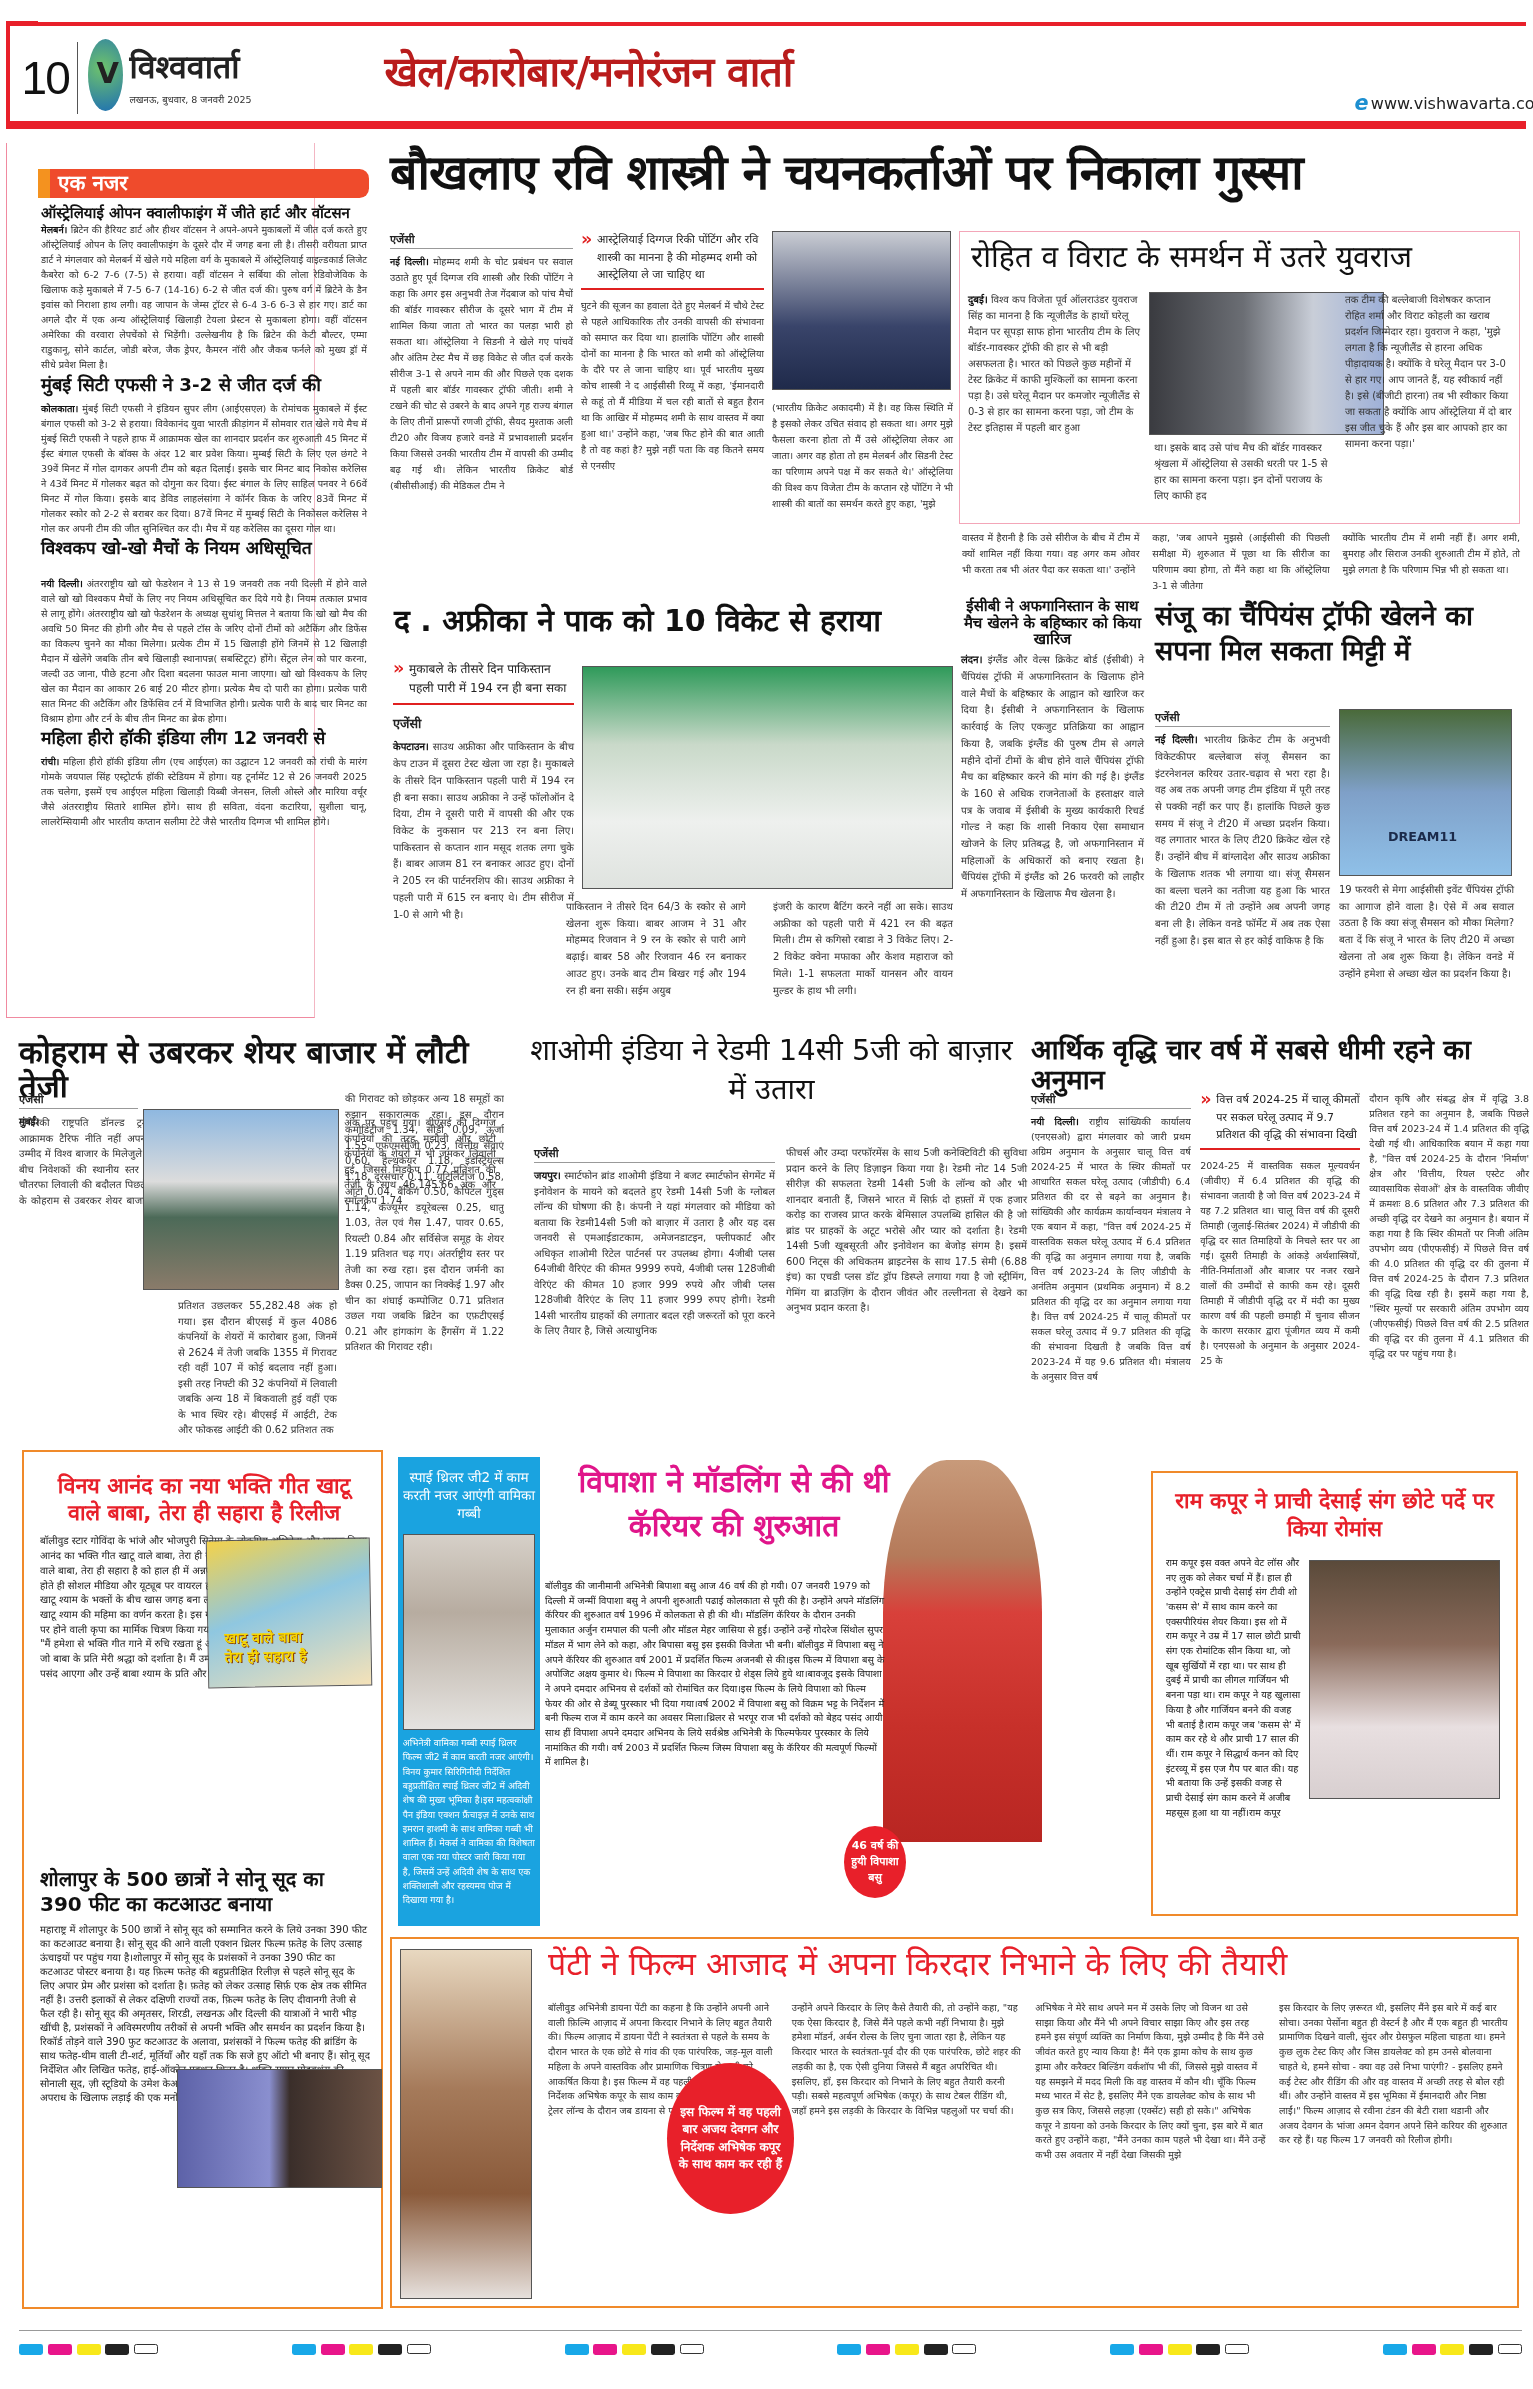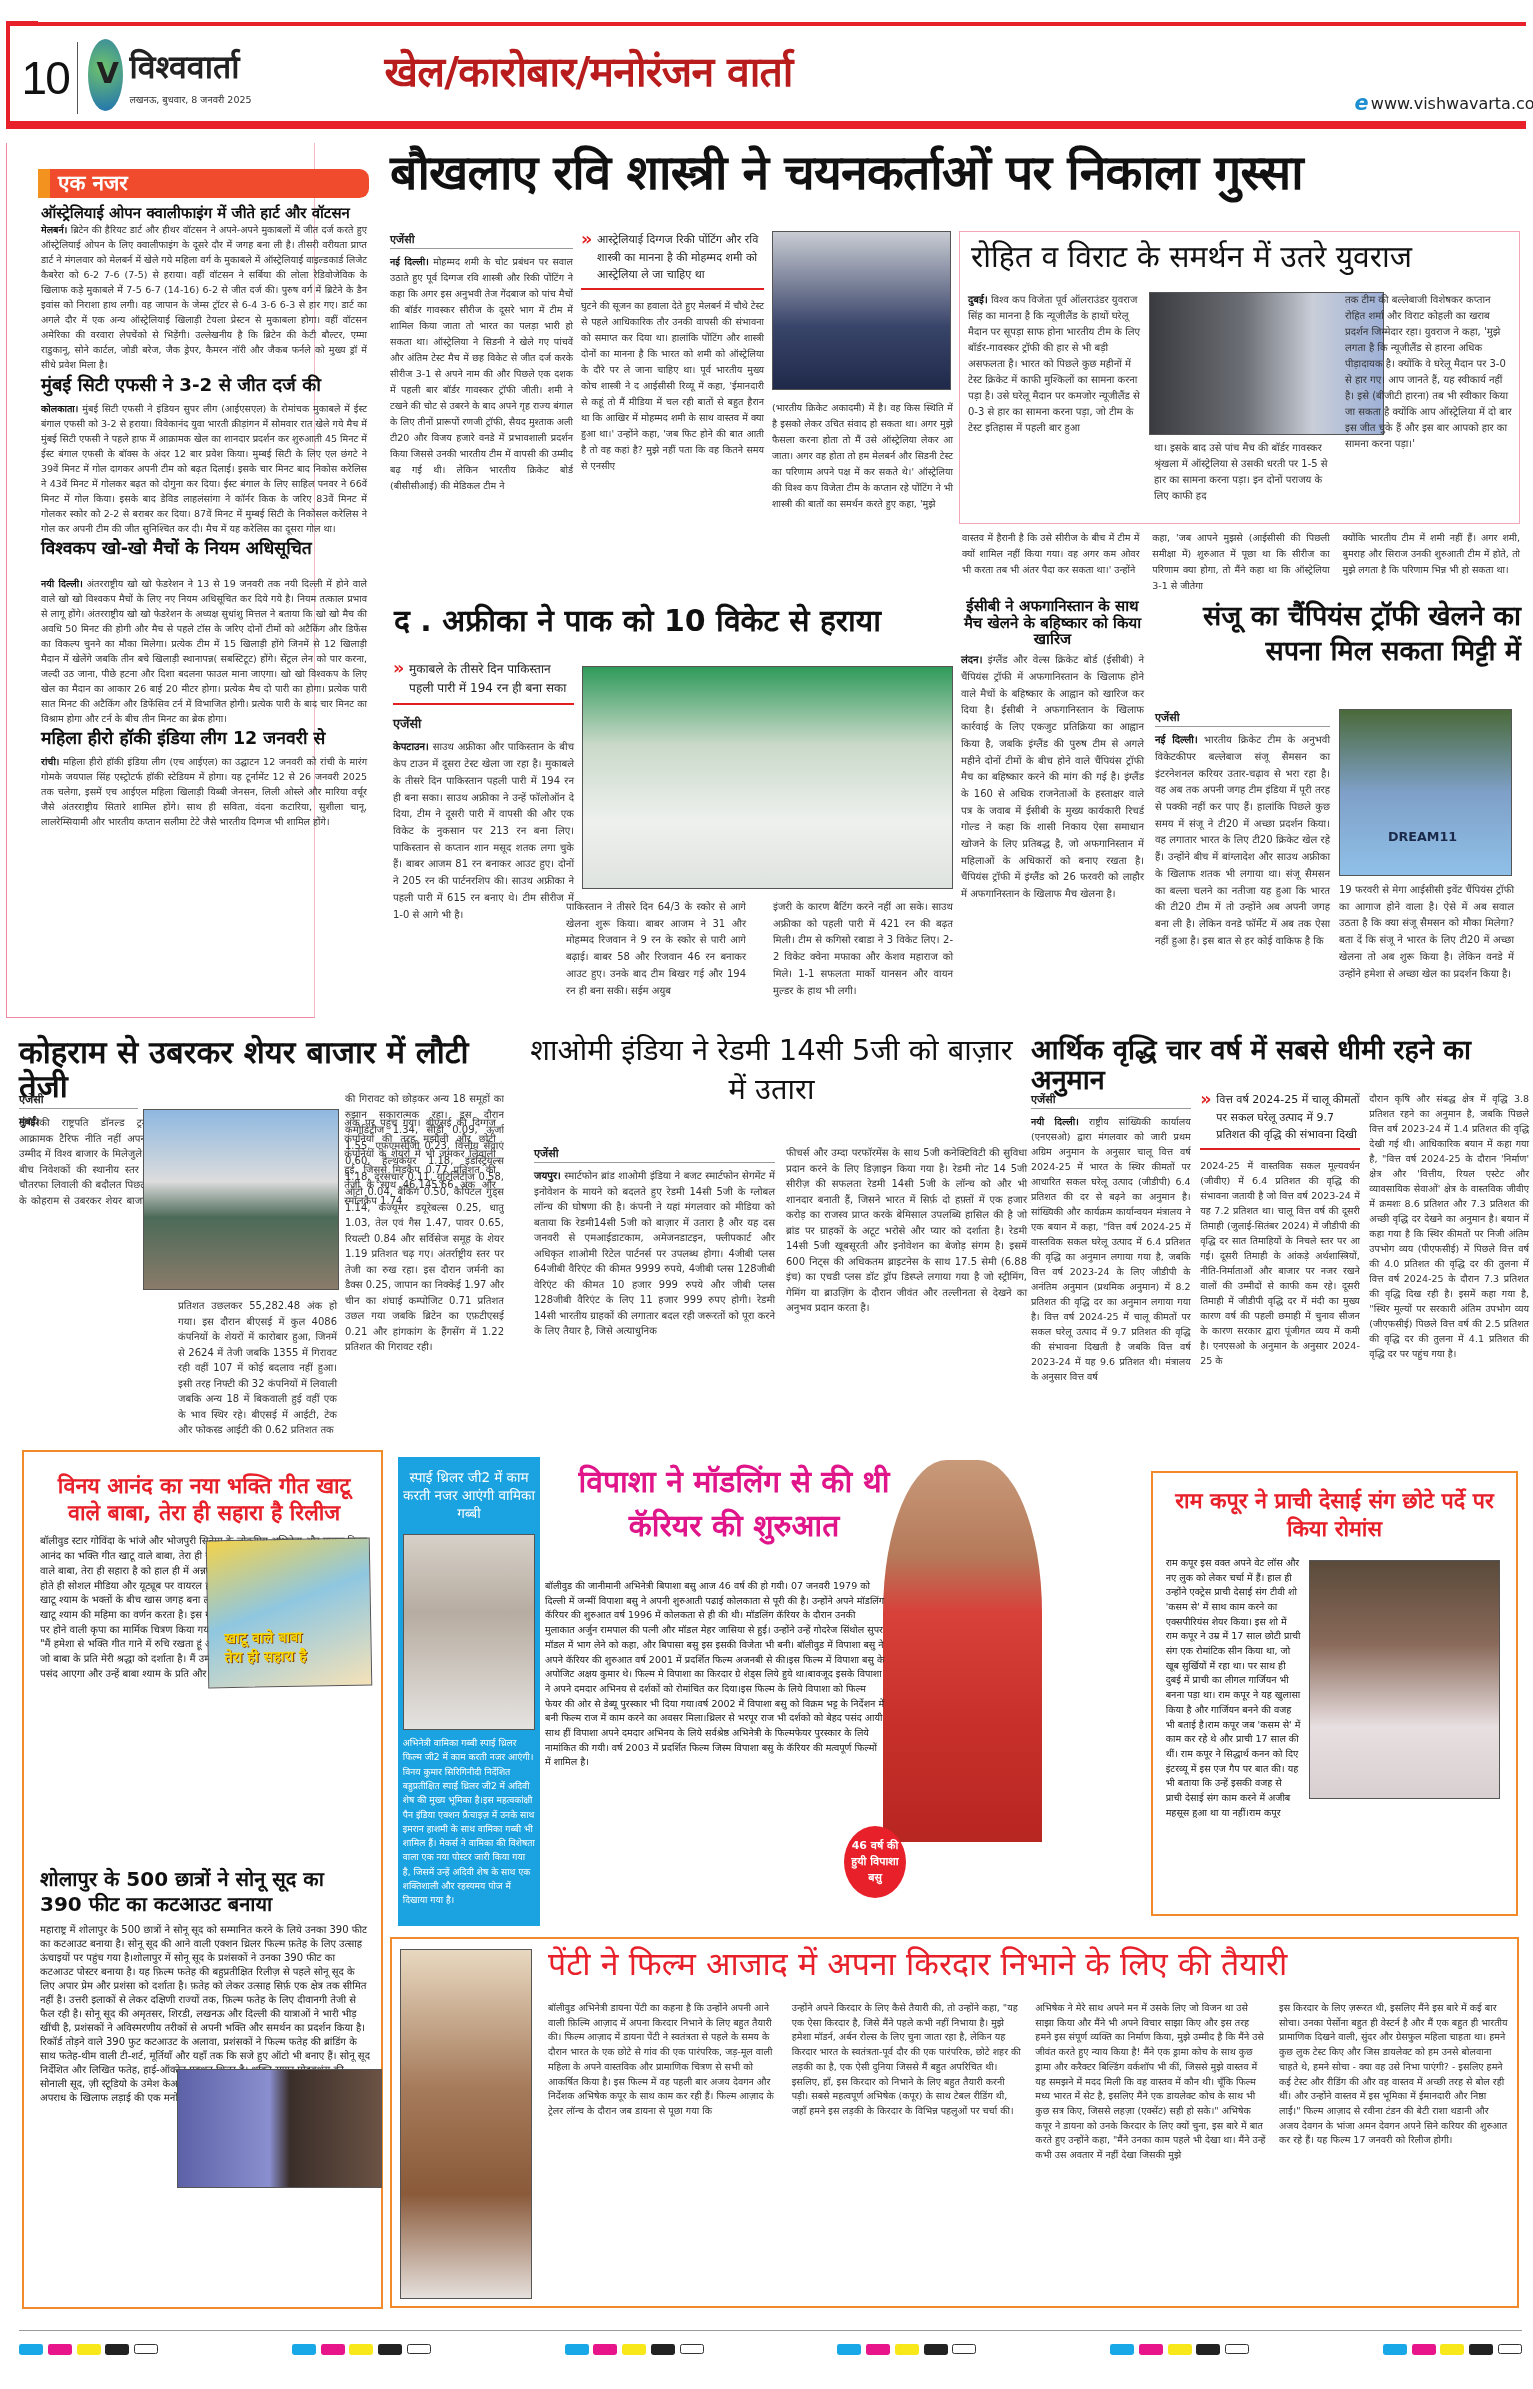--- a/index.html
+++ b/index.html
@@ -103,21 +103,21 @@
   <div class="abs photo" style="left:189px;top:6.4px;width:371px;height:223px;background:linear-gradient(180deg,#2f9a5a 0%,#c9d9c9 35%,#eef0ee 70%,#dfe3df 100%)"></div>
   <div class="abs body-txt" style="left:173px;top:239px;width:180px;font-size:10px;line-height:16.7px">पाकिस्तान ने तीसरे दिन 64/3 के स्कोर से आगे खेलना शुरू किया। बाबर आजम ने 31 और मोहम्मद रिजवान ने 9 रन के स्कोर से पारी आगे बढ़ाई। बाबर 58 और रिजवान 46 रन बनाकर आउट हुए। उनके बाद टीम बिखर गई और 194 रन ही बना सकी। सईम अयुब</div>
   <div class="abs body-txt" style="left:380px;top:239px;width:180px;font-size:10px;line-height:16.7px">इंजरी के कारण बैटिंग करने नहीं आ सके। साउथ अफ्रीका को पहली पारी में 421 रन की बढ़त मिली। टीम से कगिसो रबाडा ने 3 विकेट लिए। 2-2 विकेट क्वेना मफाका और केशव महाराज को मिले। 1-1 सफलता मार्को यानसन और वायन मुल्डर के हाथ भी लगी।</div>
 </div>
 
 <div class="abs" style="left:961px;top:598px;width:183px">
   <div class="hl" style="font-size:15px;text-align:center;margin-bottom:4.8px">ईसीबी ने अफगानिस्तान के साथ मैच खेलने के बहिष्कार को किया खारिज</div>
   <div class="body-txt" style="font-size:10px;line-height:16.7px"><span class="pin">लंदन।</span> <span>इंग्लैंड और वेल्स क्रिकेट बोर्ड (ईसीबी) ने चैंपियंस ट्रॉफी में अफगानिस्तान के खिलाफ होने वाले मैचों के बहिष्कार के आह्वान को खारिज कर दिया है। ईसीबी ने अफगानिस्तान के खिलाफ कार्रवाई के लिए एकजुट प्रतिक्रिया का आह्वान किया है, जबकि इंग्लैंड की पुरुष टीम से अगले महीने दोनों टीमों के बीच होने वाले चैंपियंस ट्रॉफी मैच का बहिष्कार करने की मांग की गई है। इंग्लैंड के 160 से अधिक राजनेताओं के हस्ताक्षर वाले पत्र के जवाब में ईसीबी के मुख्य कार्यकारी रिचर्ड गोल्ड ने कहा कि शासी निकाय ऐसा समाधान खोजने के लिए प्रतिबद्ध है, जो अफगानिस्तान में महिलाओं के अधिकारों को बनाए रखता है। चैंपियंस ट्रॉफी में इंग्लैंड को 26 फरवरी को लाहौर में अफगानिस्तान के खिलाफ मैच खेलना है।</span></div>
 </div>
 
-<div class="abs hl" style="left:1155px;top:598px;width:366px;font-size:27px;text-align:right;line-height:1.3">संजू का चैंपियंस ट्रॉफी खेलने का सपना मिल सकता मिट्टी में</div>
+<div class="abs hl" style="left:1155px;top:598px;width:366px;font-size:27px;text-align:left;line-height:1.3">संजू का चैंपियंस ट्रॉफी खेलने का सपना मिल सकता मिट्टी में</div>
 <div class="abs" style="left:1155px;top:709px;width:374px">
   <div class="abs" style="left:0;top:0;width:175px">
     <div class="agency">एजेंसी</div>
     <div class="body-txt" style="font-size:10px;line-height:16.7px"><span class="pin">नई दिल्ली।</span> <span>भारतीय क्रिकेट टीम के अनुभवी विकेटकीपर बल्लेबाज संजू सैमसन का इंटरनेशनल करियर उतार-चढ़ाव से भरा रहा है। वह अब तक अपनी जगह टीम इंडिया में पूरी तरह से पक्की नहीं कर पाए हैं। हालांकि पिछले कुछ समय में संजू ने टी20 में अच्छा प्रदर्शन किया। वह लगातार भारत के लिए टी20 क्रिकेट खेल रहे हैं। उन्होंने बीच में बांग्लादेश और साउथ अफ्रीका के खिलाफ शतक भी लगाया था। संजू सैमसन का बल्ला चलने का नतीजा यह हुआ कि भारत की टी20 टीम में तो उन्होंने अब अपनी जगह बना ली है। लेकिन वनडे फॉर्मेट में अब तक ऐसा नहीं हुआ है। इस बात से हर कोई वाकिफ है कि</span></div>
   </div>
   <div class="abs photo" style="left:184px;top:0;width:173px;height:167px;background:linear-gradient(180deg,#4a6a3a 0%,#7fa0c8 50%,#8fc0e8 100%)">
     <span style="position:absolute;left:48px;top:119px;color:#1b2a4a;font-weight:bold;font-size:12.7px">DREAM11</span>
   </div>
   <div class="abs body-txt" style="left:184px;top:173px;width:175px;font-size:10px;line-height:16.7px">19 फरवरी से मेगा आईसीसी इवेंट चैंपियंस ट्रॉफी का आगाज होने वाला है। ऐसे में अब सवाल उठता है कि क्या संजू सैमसन को मौका मिलेगा? बता दें कि संजू ने भारत के लिए टी20 में अच्छा खेलना तो अब शुरू किया है। लेकिन वनडे में उन्होंने हमेशा से अच्छा खेल का प्रदर्शन किया है।</div>
 </div>
@@ -189,20 +189,21 @@
 
 <div class="abs" style="left:390px;top:1937px;width:1129px;height:371px;border:2.4px solid #f08a2a">
   <div class="abs photo" style="left:8px;top:9.5px;width:132px;height:350px;background:linear-gradient(180deg,#e8d8c0 0%,#a57a5a 40%,#8a5a3a 70%,#e6e0dc 100%)"></div>
   <div class="abs hl" style="left:156px;top:8px;width:962px;font-size:32px;color:#e8202a;font-weight:normal">पेंटी ने फिल्म आजाद में अपना किरदार निभाने के लिए की तैयारी</div>
   <div class="abs" style="left:156px;top:62px;width:962px;display:flex;gap:12.7px">
     <div class="body-txt" style="flex:1;font-size:9.5px;line-height:14.7px;text-align:left">बॉलीवुड अभिनेत्री डायना पेंटी का कहना है कि उन्होंने अपनी आने वाली फ़िल्मि आज़ाद में अपना किरदार निभाने के लिए बहुत तैयारी की। फिल्म आज़ाद में डायना पेंटी ने स्वतंत्रता से पहले के समय के दौरान भारत के एक छोटे से गांव की एक पारंपरिक, जड़-मूल वाली महिला के अपने वास्तविक और प्रामाणिक चित्रण से सभी को आकर्षित किया है। इस फिल्म में वह पहली बार अजय देवगन और निर्देशक अभिषेक कपूर के साथ काम कर रही हैं। फिल्म आज़ाद के ट्रेलर लॉन्च के दौरान जब डायना से पूछा गया कि</div>
     <div class="body-txt" style="flex:1;font-size:9.5px;line-height:14.7px;text-align:left">उन्होंने अपने किरदार के लिए कैसे तैयारी की, तो उन्होंने कहा, "यह एक ऐसा किरदार है, जिसे मैंने पहले कभी नहीं निभाया है। मुझे हमेशा मॉडर्न, अर्बन रोल्स के लिए चुना जाता रहा है, लेकिन यह किरदार भारत के स्वतंत्रता-पूर्व दौर की एक पारंपरिक, छोटे शहर की लड़की का है, एक ऐसी दुनिया जिससे मैं बहुत अपरिचित थी। इसलिए, हाँ, इस किरदार को निभाने के लिए बहुत तैयारी करनी पड़ी। सबसे महत्वपूर्ण अभिषेक (कपूर) के साथ टेबल रीडिंग थी, जहाँ हमने इस लड़की के किरदार के विभिन्न पहलुओं पर चर्चा की।</div>
     <div class="body-txt" style="flex:1;font-size:9.5px;line-height:14.7px;text-align:left">अभिषेक ने मेरे साथ अपने मन में उसके लिए जो विजन था उसे साझा किया और मैंने भी अपने विचार साझा किए और इस तरह हमने इस संपूर्ण व्यक्ति का निर्माण किया, मुझे उम्मीद है कि मैंने उसे जीवंत करते हुए न्याय किया है! मैंने एक ड्रामा कोच के साथ कुछ ड्रामा और करैक्टर बिल्डिंग वर्कशॉप भी कीं, जिससे मुझे वास्तव में यह समझने में मदद मिली कि वह वास्तव में कौन थी। चूँकि फिल्म मध्य भारत में सेट है, इसलिए मैंने एक डायलेक्ट कोच के साथ भी कुछ सत्र किए, जिससे लहज़ा (एक्सेंट) सही हो सके।" अभिषेक कपूर ने डायना को उनके किरदार के लिए क्यों चुना, इस बारे में बात करते हुए उन्होंने कहा, "मैंने उनका काम पहले भी देखा था। मैंने उन्हें कभी उस अवतार में नहीं देखा जिसकी मुझे</div>
     <div class="body-txt" style="flex:1;font-size:9.5px;line-height:14.7px;text-align:left">इस किरदार के लिए ज़रूरत थी, इसलिए मैंने इस बारे में कई बार सोचा। उनका पेर्सोना बहुत ही वेस्टर्न है और मैं एक बहुत ही भारतीय प्रामाणिक दिखने वाली, सुंदर और ग्रेसफुल महिला चाहता था। हमने कुछ लुक टेस्ट किए और जिस डायलेक्ट को हम उनसे बोलवाना चाहते थे, हमने सोचा - क्या वह उसे निभा पाएंगी? - इसलिए हमने कई टेस्ट और रीडिंग की और वह वास्तव में अच्छी तरह से बोल रही थीं। और उन्होंने वास्तव में इस भूमिका में ईमानदारी और निष्ठा लाईं।" फिल्म आज़ाद से रवीना टंडन की बेटी राशा थडानी और अजय देवगन के भांजा अमन देवगन अपने सिने करियर की शुरुआत कर रहे हैं। यह फिल्म 17 जनवरी को रिलीज होगी।</div>
   </div>
+  <div class="abs circle" style="left:275px;top:124px;width:127px;height:151px;font-size:12px;line-height:17.5px;padding:11px">इस फिल्म में वह पहली बार अजय देवगन और निर्देशक अभिषेक कपूर के साथ काम कर रही हैं</div>
 </div>
 
 <div class="abs" style="left:19px;top:2330px;width:1503px;border-top:1.6px solid #999;padding-top:12.7px;display:flex;justify-content:space-between">
   <div class="reg">
       <span style="background:#18a8e8"></span>
       <span style="background:#e8158a"></span>
       <span style="background:#f8e81a"></span>
       <span style="background:#222"></span>
       <span style="border:0.8px solid #333;height:9.5px"></span>
     </div>

